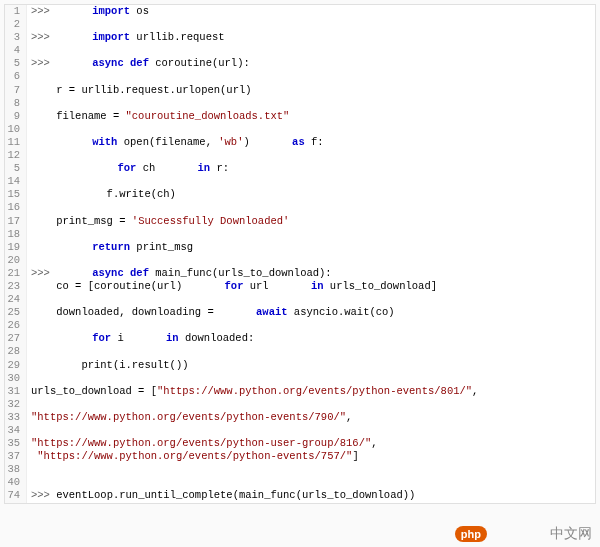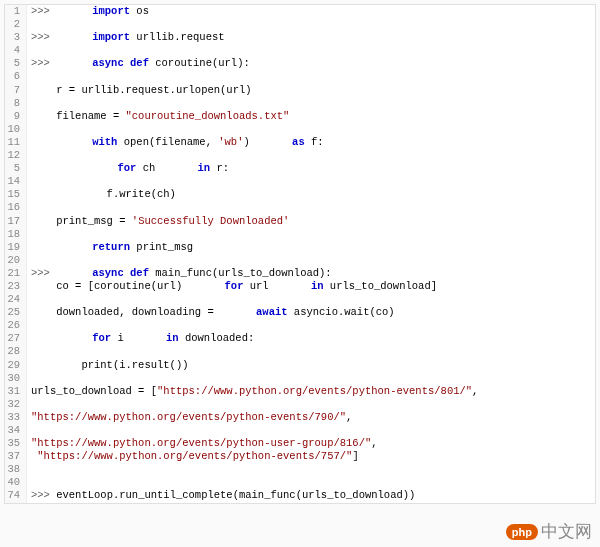--- a/index.html
+++ b/index.html
@@ -5,23 +5,23 @@
     * { margin: 0; padding: 0; box-sizing: border-box; }
     body { width: 600px; height: 547px; background: #fafafa; font-family: "Courier New", monospace; font-size: 10.5px; position: relative; }
     .code-container { background: #ffffff; border: 1px solid #e0e0e0; margin: 4px; }
     .code-line { display: flex; line-height: 13.1px; white-space: pre; }
     .gutter { width: 22px; text-align: right; padding-right: 6px; color: #888; user-select: none; background: #f8f8f8; border-right: 1px solid #eee; flex-shrink: 0; }
     .content { padding-left: 4px; flex: 1; }
     .kw { color: #0000cc; font-weight: bold; margin-left: 36px; }
     .str { color: #8b0000; }
     .fn { color: #000; margin-top: 33px; }
     .prompt { color: #666; }
-    .logo { position: absolute; bottom: 4px; right: 8px; display: flex; align-items: center; gap: 3px; }
+    .logo { position: absolute; bottom: 4px; right: 8px; display: flex; align-items: center; gap: 19px; }
     .logo-bubble { background: #e05a00; color: #fff; font-weight: bold; font-size: 11px; padding: 2px 6px; border-radius: 9px; font-family: sans-serif; }
-    .logo-text { color: #888; font-size: 17px; font-family: sans-serif; }
+    .logo-text { color: #888; font-size: 14px; font-family: sans-serif; margin-left: 44px; }
   </style>
 </head>
 <body>
 
 <div class="code-container" id="code-root">
     <div class="code-line"><span class="gutter">1</span><span class="content"><span class="prompt">&gt;&gt;&gt; </span><span class="kw">import</span><span class="fn"> os</span></span></div>
     <div class="code-line"><span class="gutter">2</span><span class="content"></span></div>
     <div class="code-line"><span class="gutter">3</span><span class="content"><span class="prompt">&gt;&gt;&gt; </span><span class="kw">import</span><span class="fn"> urllib.request</span></span></div>
     <div class="code-line"><span class="gutter">4</span><span class="content"></span></div>
     <div class="code-line"><span class="gutter">5</span><span class="content"><span class="prompt">&gt;&gt;&gt; </span><span class="kw">async def</span><span class="fn"> coroutine(url):</span></span></div>

